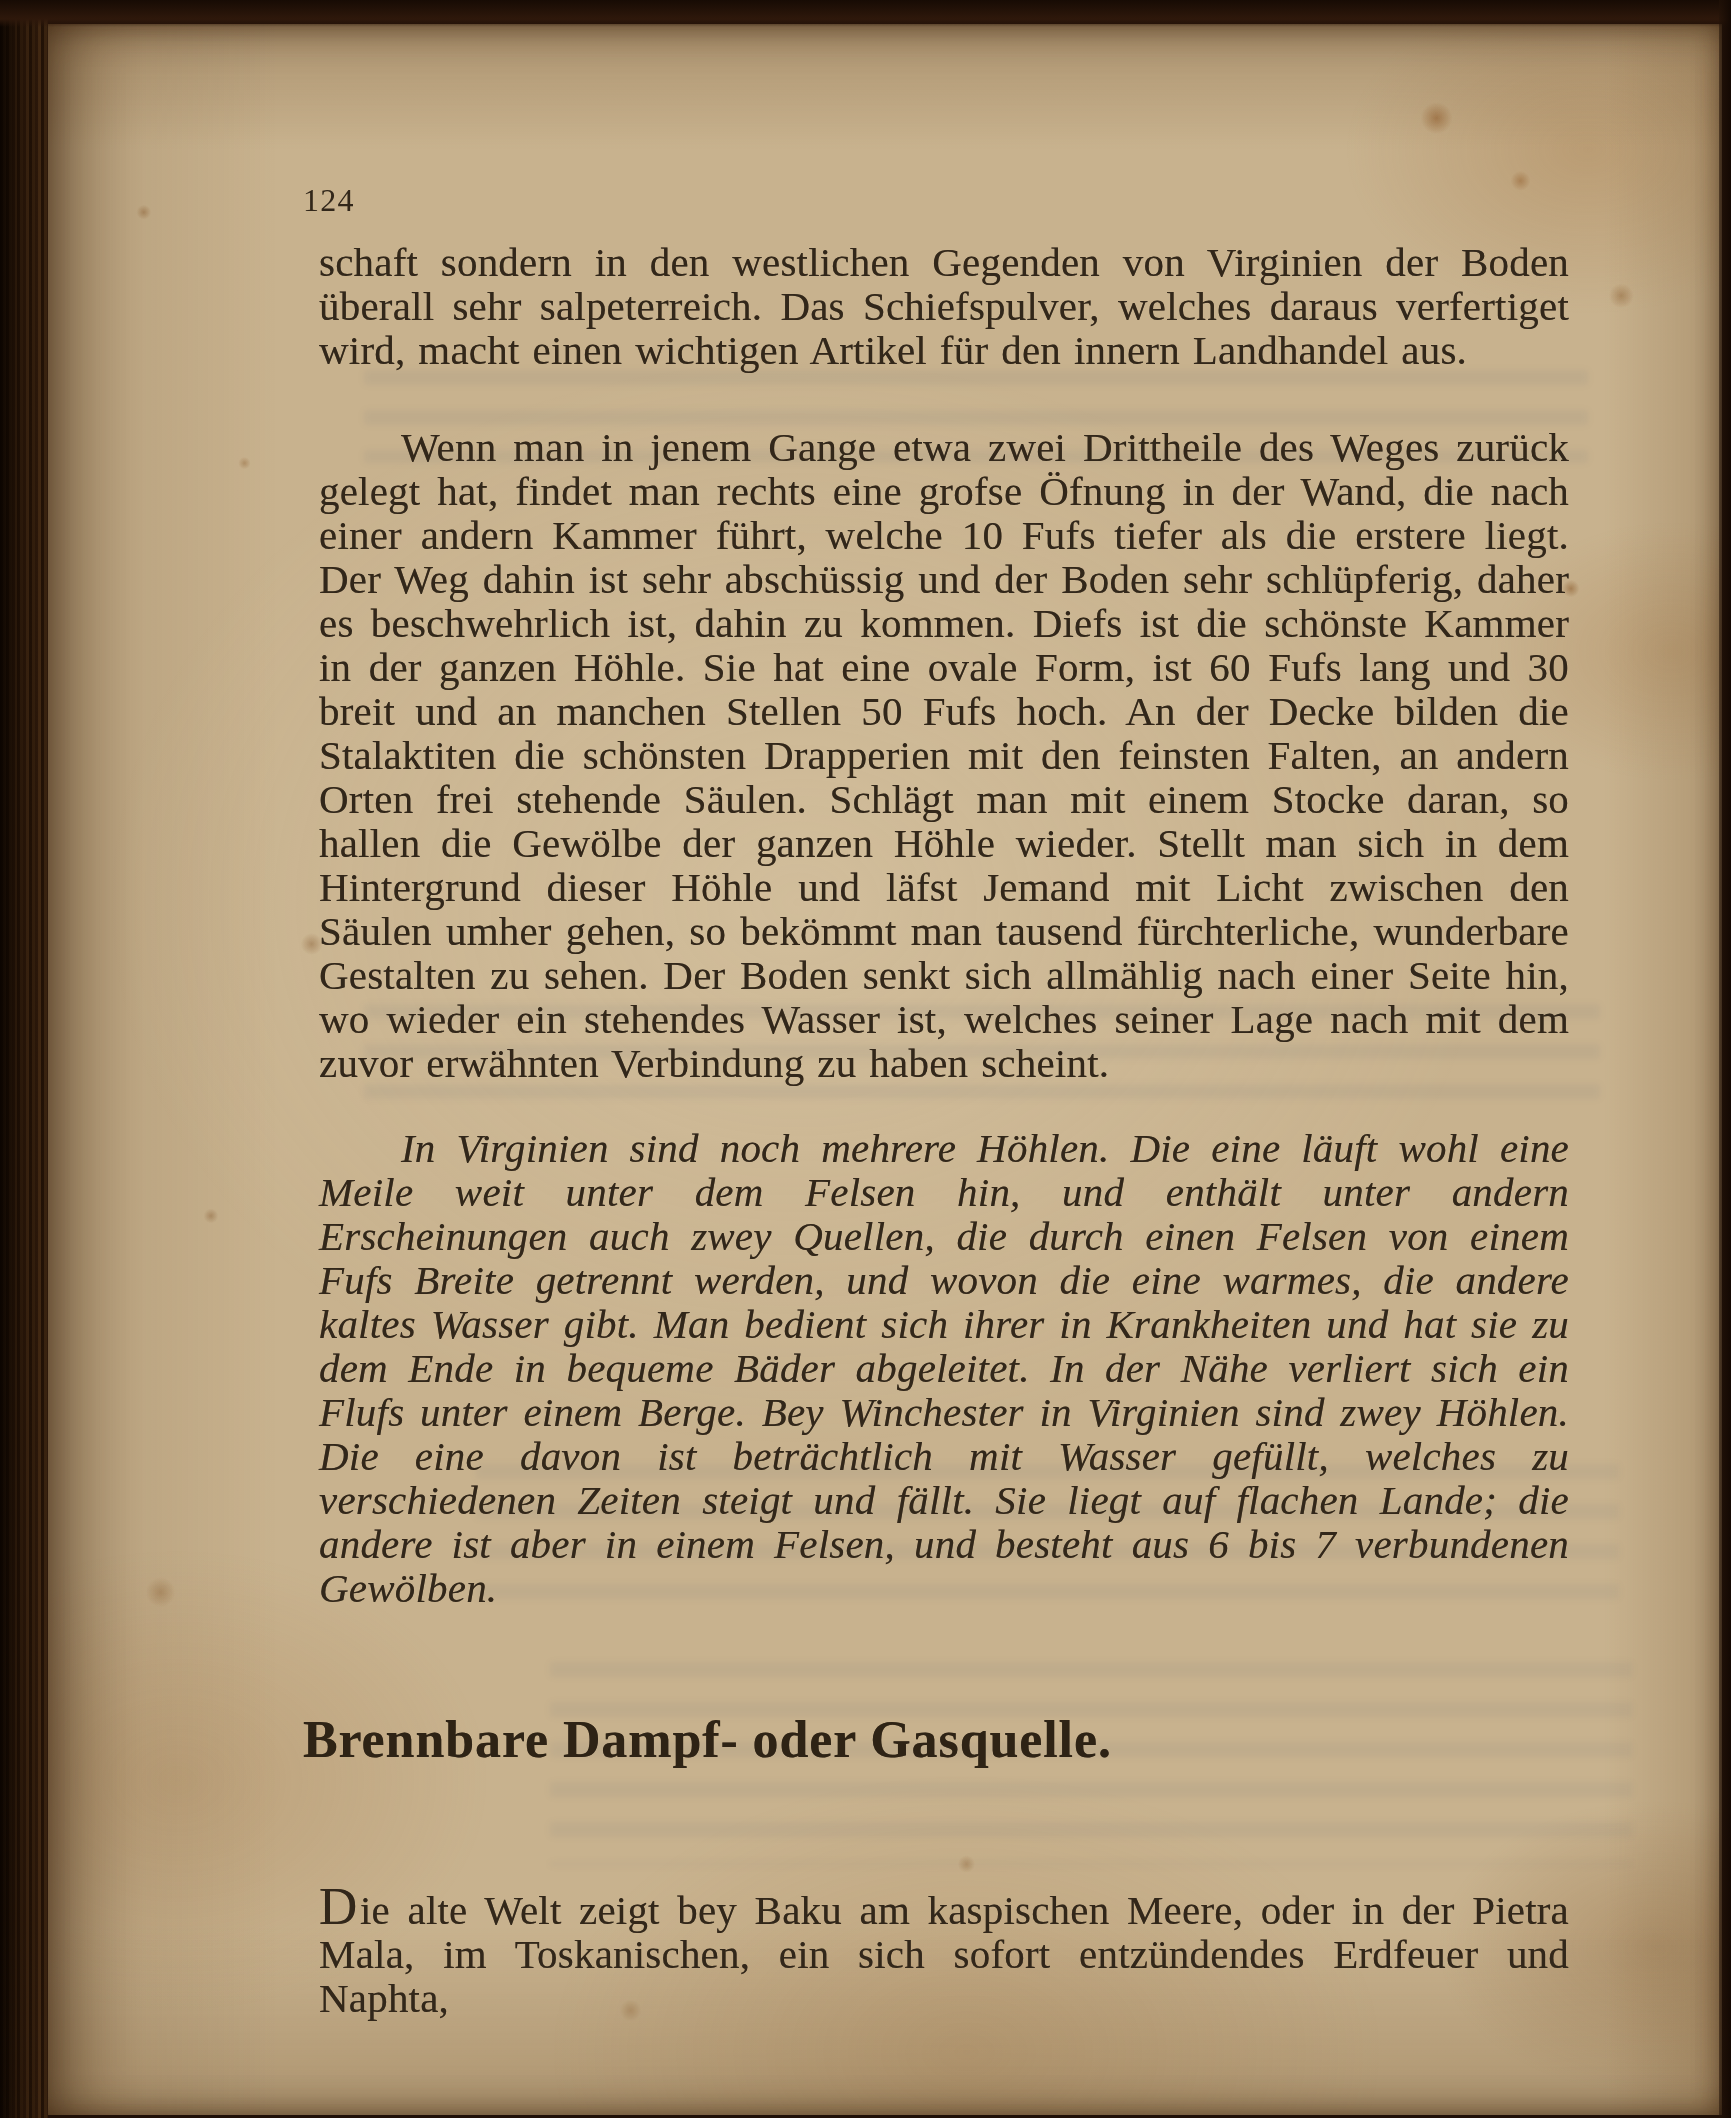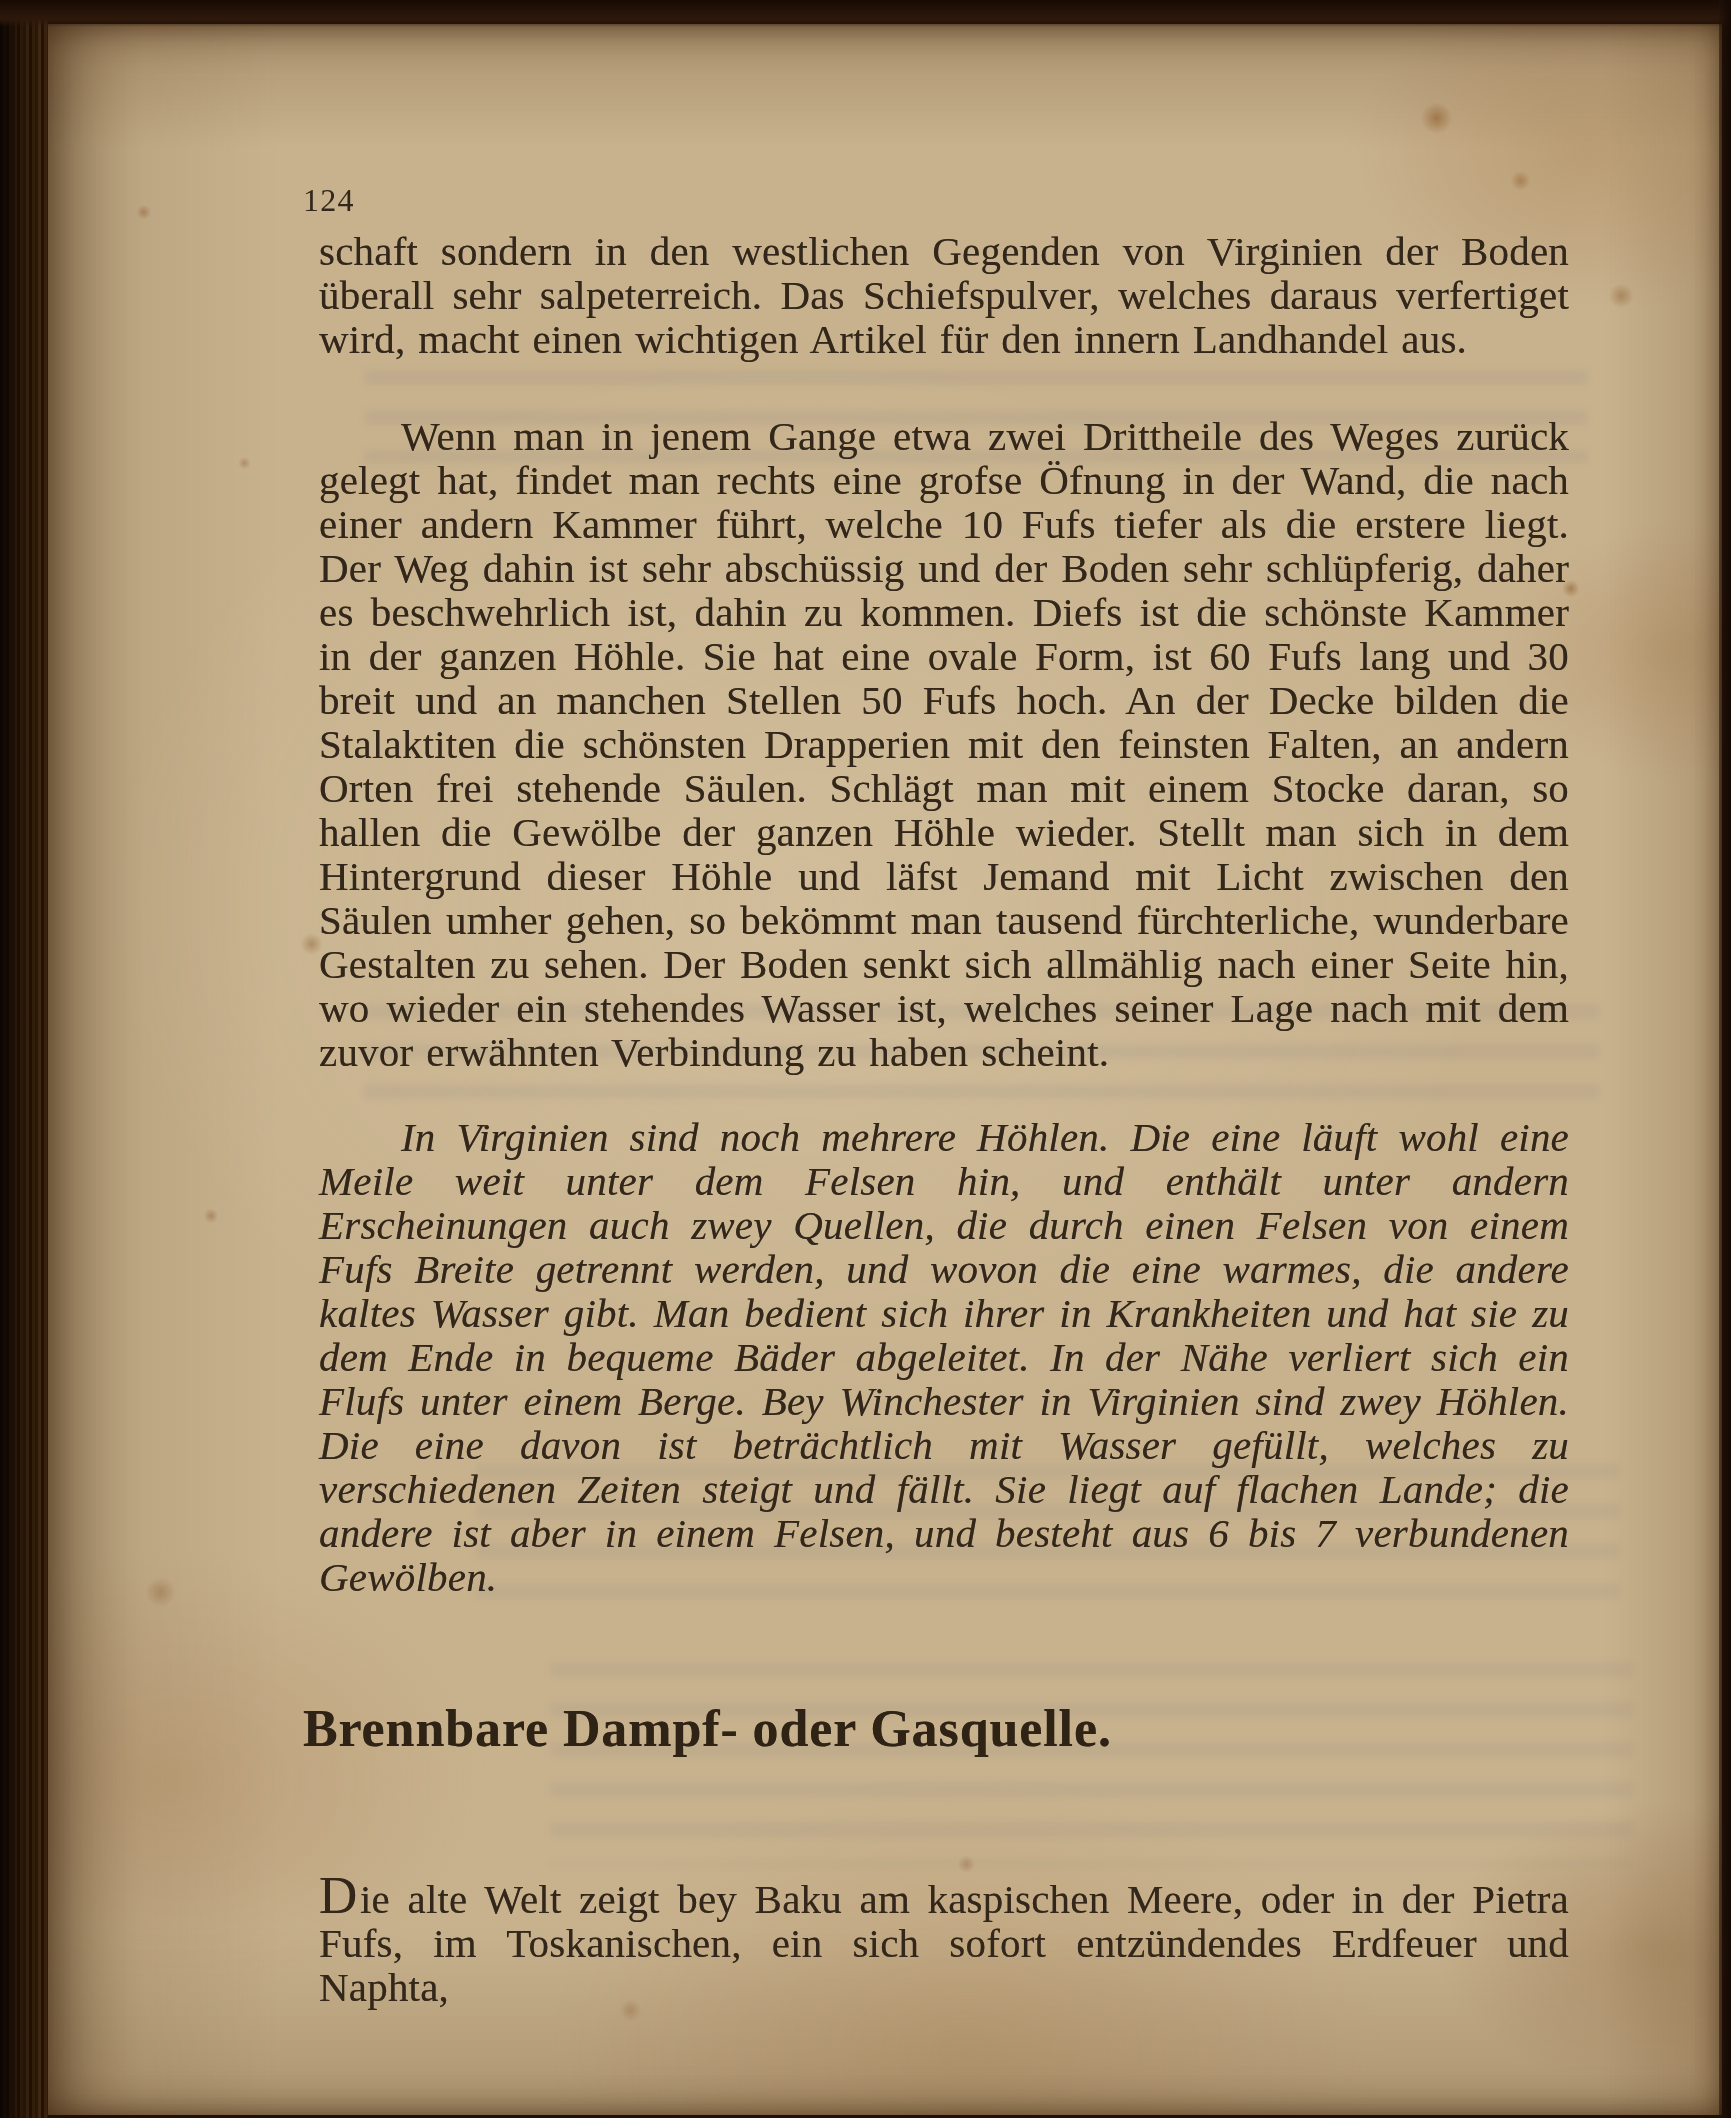--- a/index.html
+++ b/index.html
@@ -101,21 +101,21 @@
     left: 303px;
     top: 179px;
     width: 1282px;
     z-index: 4;
     color: #32271a;
   }
   .page-number {
     font-size: 32px;
     line-height: 43px;
     letter-spacing: 1.2px;
-    margin-bottom: 7px;
+    margin-bottom: 18px;
   }
   .body-par {
     font-size: 41px;
     line-height: 44px;
     text-align: justify;
     letter-spacing: 0.2px;
     word-spacing: 2.5px;
     margin: 16px;
     text-shadow: 0 0 0.6px rgba(50,39,26,0.55);
     hyphens: auto;
@@ -158,15 +158,15 @@
   <div class="page-number">124</div>
 
   <p class="body-par par-1">schaft sondern in den westlichen Gegenden von Virginien der Boden überall sehr salpeterreich. Das Schiefspulver, welches daraus verfertiget wird, macht einen wichtigen Artikel für den innern Landhandel aus.</p>
 
   <p class="body-par par-2">Wenn man in jenem Gange etwa zwei Drittheile des Weges zurück gelegt hat, findet man rechts eine grofse Öfnung in der Wand, die nach einer andern Kammer führt, welche 10 Fufs tiefer als die erstere liegt. Der Weg dahin ist sehr abschüssig und der Boden sehr schlüpferig, daher es beschwehrlich ist, dahin zu kommen. Diefs ist die schönste Kammer in der ganzen Höhle. Sie hat eine ovale Form, ist 60 Fufs lang und 30 breit und an manchen Stellen 50 Fufs hoch. An der Decke bilden die Stalaktiten die schönsten Drapperien mit den feinsten Falten, an andern Orten frei stehende Säulen. Schlägt man mit einem Stocke daran, so hallen die Gewölbe der ganzen Höhle wieder. Stellt man sich in dem Hintergrund dieser Höhle und läfst Jemand mit Licht zwischen den Säulen umher gehen, so bekömmt man tausend fürchterliche, wunderbare Gestalten zu sehen. Der Boden senkt sich allmählig nach einer Seite hin, wo wieder ein stehendes Wasser ist, welches seiner Lage nach mit dem zuvor erwähnten Verbindung zu haben scheint.</p>
 
   <p class="body-par par-3">In Virginien sind noch mehrere Höhlen. Die eine läuft wohl eine Meile weit unter dem Felsen hin, und enthält unter andern Erscheinungen auch zwey Quellen, die durch einen Felsen von einem Fufs Breite getrennt werden, und wovon die eine warmes, die andere kaltes Wasser gibt. Man bedient sich ihrer in Krankheiten und hat sie zu dem Ende in bequeme Bäder abgeleitet. In der Nähe verliert sich ein Flufs unter einem Berge. Bey Winchester in Virginien sind zwey Höhlen. Die eine davon ist beträchtlich mit Wasser gefüllt, welches zu verschiedenen Zeiten steigt und fällt. Sie liegt auf flachen Lande; die andere ist aber in einem Felsen, und besteht aus 6 bis 7 verbundenen Gewölben.</p>
 
   <h1 class="section-heading">Brennbare Dampf- oder Gasquelle.</h1>
 
-  <p class="body-par par-4">Die alte Welt zeigt bey Baku am kaspischen Meere, oder in der Pietra Fufs, im Toskanischen, ein sich sofort entzündendes Erdfeuer und Naphta,</p>
+  <p class="body-par par-4">Die alte Welt zeigt bey Baku am kaspischen Meere, oder in der Pietra Mala, im Toskanischen, ein sich sofort entzündendes Erdfeuer und Naphta,</p>
 </div>
 
 
 </body></html>

